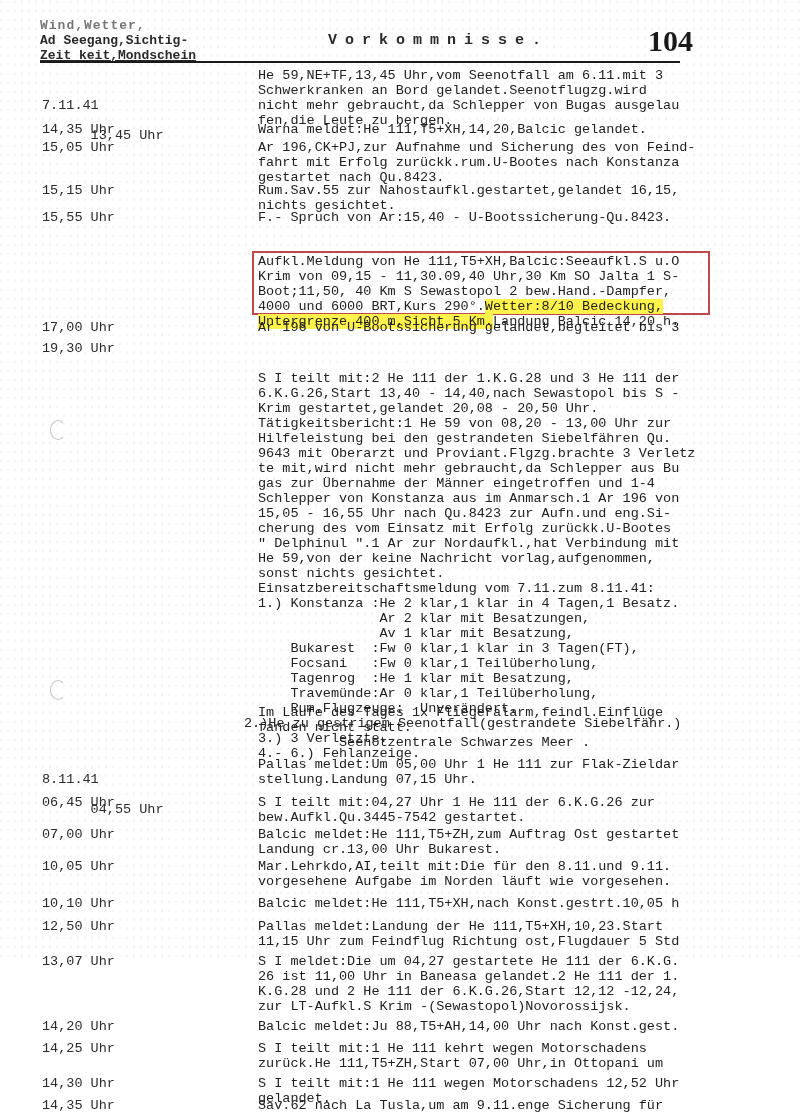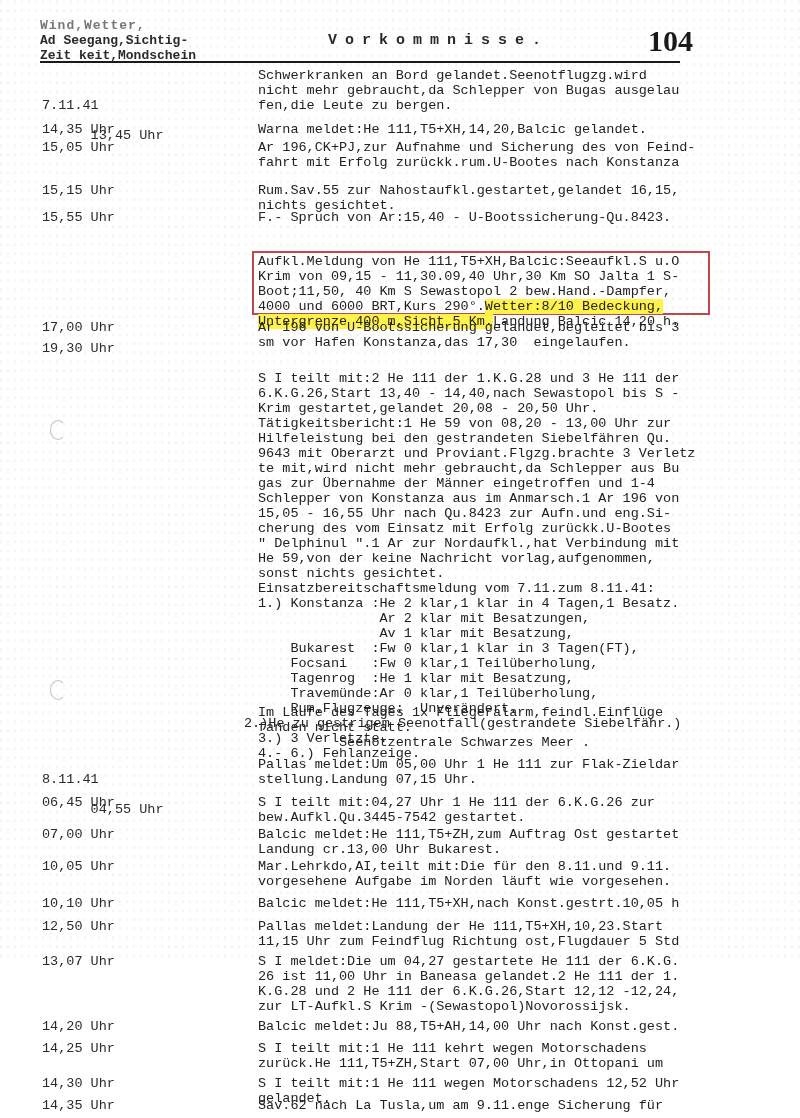--- a/index.html
+++ b/index.html
@@ -15,21 +15,21 @@
     background:
       radial-gradient(circle at 10% 20%, rgba(0,0,0,0.04) 0 1px, transparent 2px) 0 0/7px 9px,
       #ffffff;
   }
   .header { position: absolute; left: 40px; top: 18px; width: 720px; height: 46px; }
   .hdr-left {
     position: absolute; left: 0; top: 0; width: 200px;
     font-size: 13px; line-height: 15px; font-weight: bold; color: #2a2a2a;
   }
   .hdr-left .l0 { color: #777; letter-spacing: 1px; }
-  .hdr-left .l2 { }
+  .hdr-left .l2 { text-decoration: underline; }
   .hdr-title {
     position: absolute; left: 288px; top: 14px;
     font-size: 15px; letter-spacing: 8px; color: #2a2a2a; font-weight: bold;
   }
   .hdr-page {
     position: absolute; left: 608px; top: 6px;
     font-family: "Liberation Serif", "DejaVu Serif", serif;
     font-size: 30px; font-weight: bold; color: #1a1a1a;
   }
   .hdr-rule { position: absolute; left: 40px; top: 61px; width: 640px; height: 2px; background: #1a1a1a; }
@@ -69,50 +69,50 @@
   </div>
   <div class="hdr-rule"></div>
 
   <div class="hl-box"></div>
 
   <div class="entry" style="top:68px">
     <div class="time">
       <span class="date">7.11.41</span>
       <span>13,45 Uhr</span>
     </div>
-    <div class="text"><div>Schwerkranken an Bord gelandet.Seenotflugzg.wird</div><div>nicht mehr gebraucht,da Schlepper von Bugas ausgelau</div><div>fen,die Leute zu bergen.</div></div>
+    <div class="text"><div>He 59,NE+TF,13,45 Uhr,vom Seenotfall am 6.11.mit 3</div><div>Schwerkranken an Bord gelandet.Seenotflugzg.wird</div><div>nicht mehr gebraucht,da Schlepper von Bugas ausgelau</div><div>fen,die Leute zu bergen.</div></div>
   </div>
 
   <div class="entry" style="top:122px">
     <div class="time">14,35 Uhr</div>
     <div class="text"><div>Warna meldet:He 111,T5+XH,14,20,Balcic gelandet.</div></div>
   </div>
 
   <div class="entry" style="top:140px">
     <div class="time">15,05 Uhr</div>
-    <div class="text"><div>Ar 196,CK+PJ,zur Aufnahme und Sicherung des von Feind-</div><div>fahrt mit Erfolg zurückk.rum.U-Bootes nach Konstanza</div></div>
+    <div class="text"><div>Ar 196,CK+PJ,zur Aufnahme und Sicherung des von Feind-</div><div>fahrt mit Erfolg zurückk.rum.U-Bootes nach Konstanza</div><div>gestartet nach Qu.8423.</div></div>
   </div>
 
   <div class="entry" style="top:183px">
     <div class="time">15,15 Uhr</div>
     <div class="text"><div>Rum.Sav.55 zur Nahostaufkl.gestartet,gelandet 16,15,</div><div>nichts gesichtet.</div></div>
   </div>
 
   <div class="entry" style="top:210px">
     <div class="time">15,55 Uhr</div>
     <div class="text"><div>F.- Spruch von Ar:15,40 - U-Bootssicherung-Qu.8423.</div></div>
   </div>
 
   <div class="entry" style="top:254px">
     <div class="text"><div>Aufkl.Meldung von He 111,T5+XH,Balcic:Seeaufkl.S u.O</div><div>Krim von 09,15 - 11,30.09,40 Uhr,30 Km SO Jalta 1 S-</div><div>Boot;11,50, 40 Km S Sewastopol 2 bew.Hand.-Dampfer,</div><div><span>4000 und 6000 BRT,Kurs 290°.</span><span class="hl">Wetter:8/10 Bedeckung,</span></div><div><span class="hl">Untergrenze 400 m,Sicht 5 Km.</span><span>Landung Balcic 14,20 h.</span></div></div>
   </div>
 
   <div class="entry" style="top:320px">
     <div class="time">17,00 Uhr</div>
-    <div class="text"><div>Ar 196 von U-Bootssicherung gelandet,begleitet bis 3</div><div>sm vor Hafen Konstanza,das 17,30  eingelaufen.</div></div>
+    <div class="text"><div>Ar 196 von U-Bootssicherung gelandet,begleitet bis 3</div></div>
   </div>
 
   <div class="entry" style="top:341px">
     <div class="time">19,30 Uhr</div>
     <div class="text">
       <div>S I teilt mit:2 He 111 der 1.K.G.28 und 3 He 111 der</div><div>6.K.G.26,Start 13,40 - 14,40,nach Sewastopol bis S -</div><div>Krim gestartet,gelandet 20,08 - 20,50 Uhr.</div><div>Tätigkeitsbericht:1 He 59 von 08,20 - 13,00 Uhr zur</div><div>Hilfeleistung bei den gestrandeten Siebelfähren Qu.</div><div>9643 mit Oberarzt und Proviant.Flgzg.brachte 3 Verletz</div><div>te mit,wird nicht mehr gebraucht,da Schlepper aus Bu</div><div>gas zur Übernahme der Männer eingetroffen und 1-4</div><div>Schlepper von Konstanza aus im Anmarsch.1 Ar 196 von</div><div>15,05 - 16,55 Uhr nach Qu.8423 zur Aufn.und eng.Si-</div><div>cherung des vom Einsatz mit Erfolg zurückk.U-Bootes</div><div>" Delphinul ".1 Ar zur Nordaufkl.,hat Verbindung mit</div><div>He 59,von der keine Nachricht vorlag,aufgenommen,</div><div>sonst nichts gesichtet.</div><div>Einsatzbereitschaftsmeldung vom 7.11.zum 8.11.41:</div><div>1.) Konstanza :He 2 klar,1 klar in 4 Tagen,1 Besatz.</div><div>               Ar 2 klar mit Besatzungen,</div><div>               Av 1 klar mit Besatzung,</div><div>    Bukarest  :Fw 0 klar,1 klar in 3 Tagen(FT),</div><div>    Focsani   :Fw 0 klar,1 Teilüberholung,</div><div>    Tagenrog  :He 1 klar mit Besatzung,</div><div>    Travemünde:Ar 0 klar,1 Teilüberholung,</div><div>    Rum.Flugzeuge:  Unverändert.</div><div style="margin-left:-14px">2.)He zu gestrigem Seenotfall(gestrandete Siebelfähr.)</div><div>3.) 3 Verletzte.</div><div>4.- 6.) Fehlanzeige.</div>
     </div>
   </div>
 
   <div class="entry" style="top:705px">

